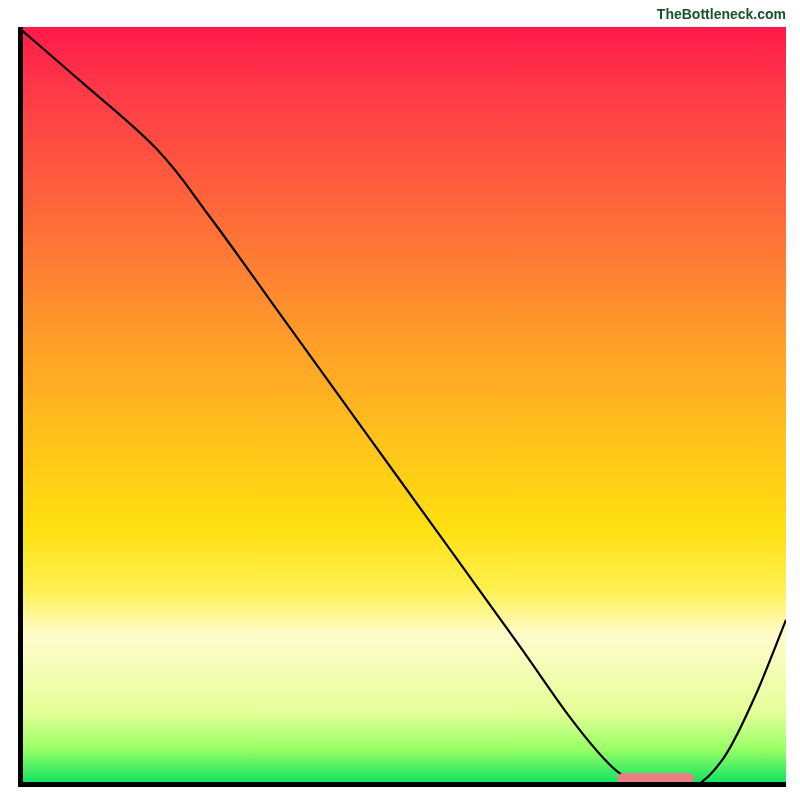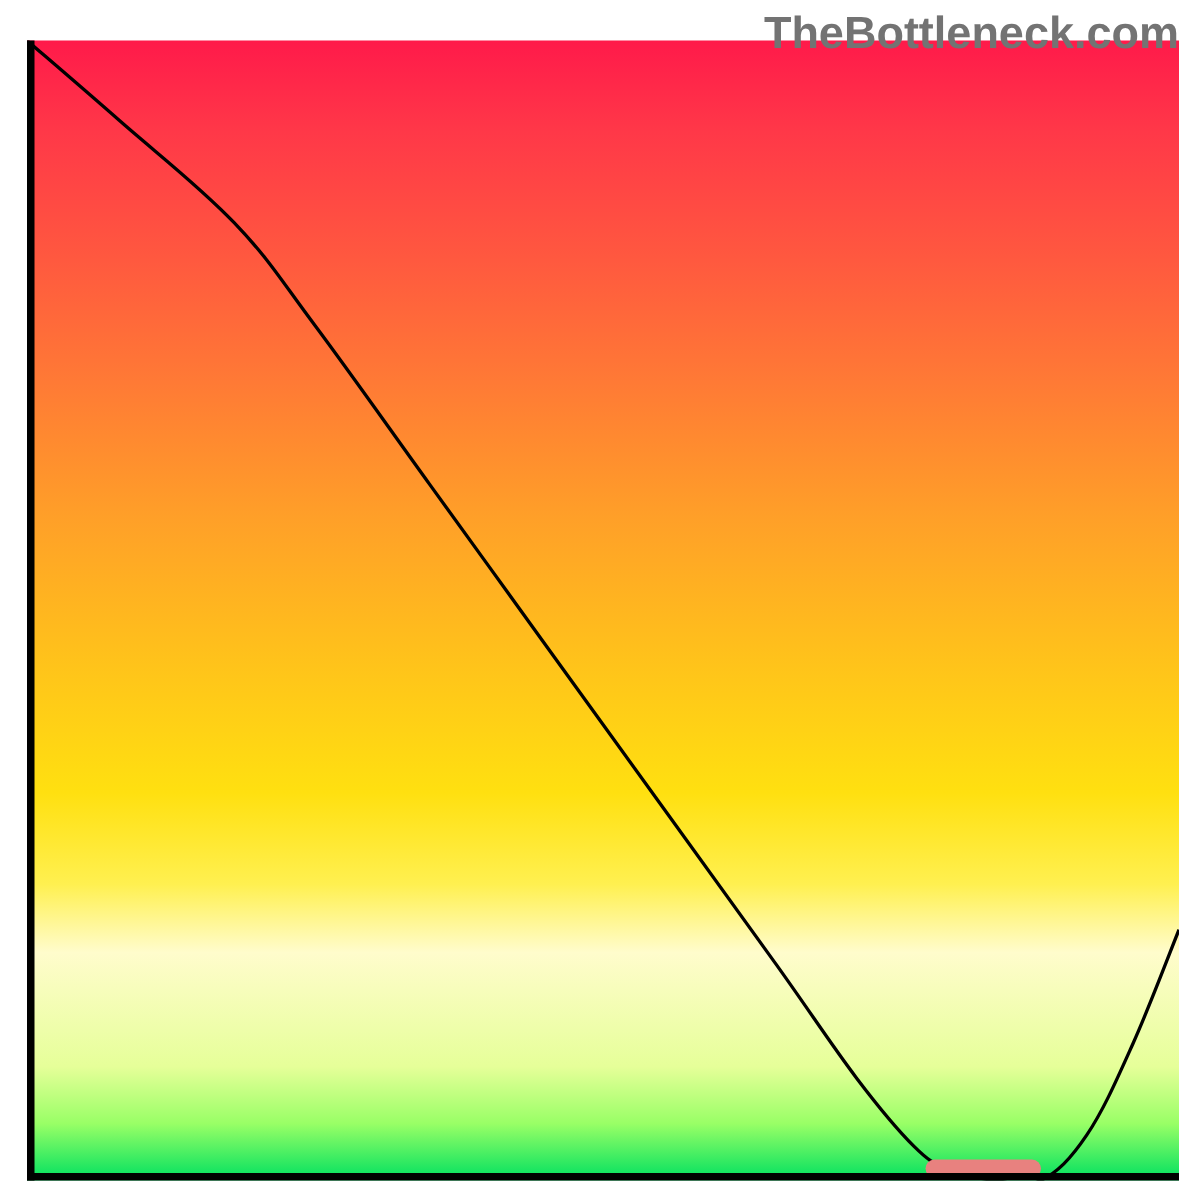--- a/index.html
+++ b/index.html
@@ -8,23 +8,23 @@
     height: 800px;
     background: #ffffff;
     position: relative;
     font-family: Arial, sans-serif;
     overflow: hidden;
   }
   .watermark {
     position: absolute;
     top: 6px;
     right: 14px;
-    font-size: 30px;
+    font-size: 14px;
     font-weight: bold;
-    color: #737373;
+    color: #14532d;
     z-index: 10;
   }
   .chart-container {
     position: absolute;
     left: 18px;
     top: 27px;
     width: 768px;
     height: 760px;
   }
   .plot-area {

